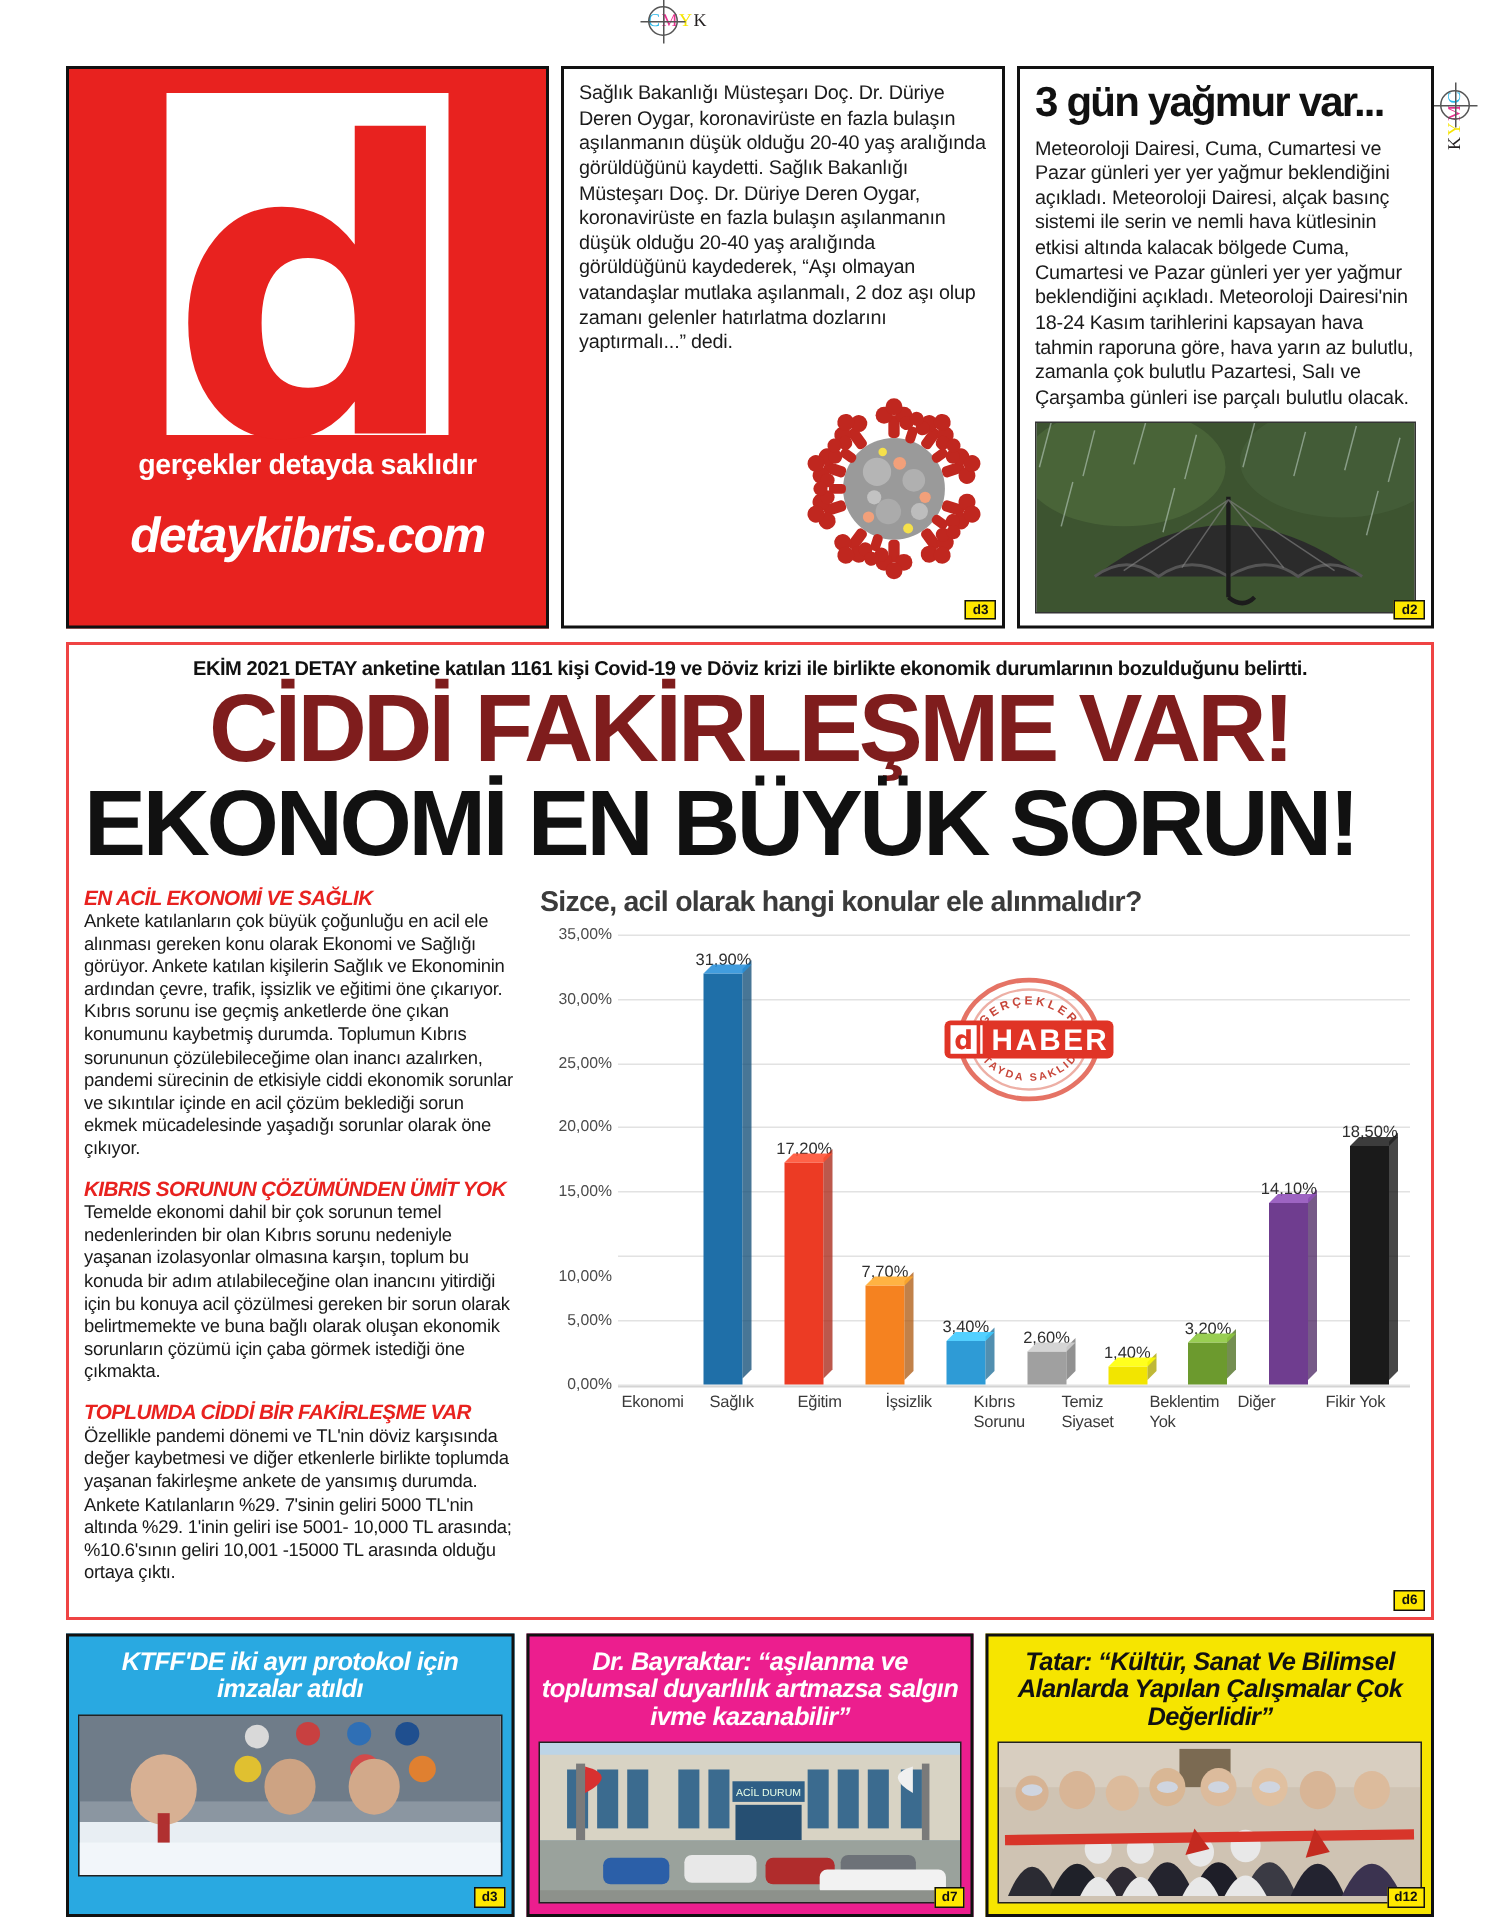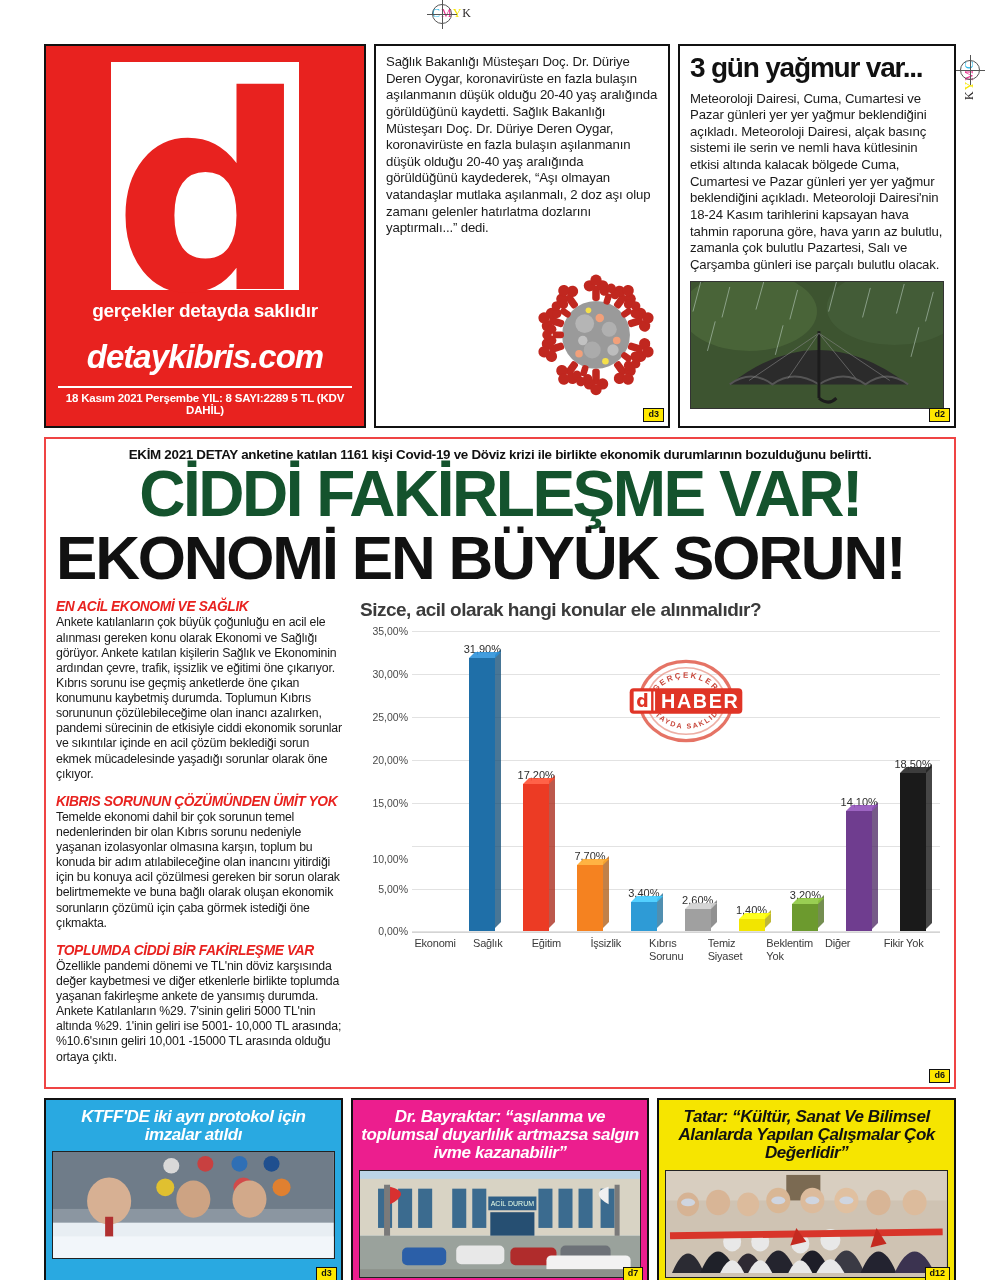--- a/index.html
+++ b/index.html
@@ -104,21 +104,21 @@
   
   .feature {
     border: 2px solid #ef4444; margin-top: 9px; padding: 8px 10px 10px; background: #fff;
     position: relative;
   }
   .kicker {
     font-size: 13.4px; font-weight: bold; color: #111; text-align: center;
     letter-spacing: -0.3px; margin-bottom: 2px;
   }
   .bighead-red {
-    font-size: 64px; font-weight: bold; color: #14532d; text-align: center;
+    font-size: 64px; font-weight: bold; color: #7f1d1d; text-align: center;
     line-height: 0.96; letter-spacing: -2.5px;
   }
   .bighead-blk {
     font-size: 62px; font-weight: bold; color: #111; text-align: left;
     line-height: 1.0; letter-spacing: -2.2px; margin-top: 2px;
   }
 
   .feature-body { display: flex; gap: 14px; margin-top: 10px; }
   .col-left { width: 290px; }
   .col-right { flex: 1; position: relative; }
@@ -214,24 +214,20 @@
 <div id="page">
 
   <div class="topband">
 
     <div class="masthead">
       <div class="logo-d">
         <span>d</span>
       </div>
       <div class="slogan">gerçekler detayda saklıdır</div>
       <div class="site">detaykibris.com</div>
-      <div class="dateline-wrap">
-        <div class="dateline-rule"></div>
-        <div class="dateline">18 Kasım 2021  Perşembe  YIL: 8   SAYI:2289  5 TL (KDV DAHİL)</div>
-      </div>
     </div>
 
     <div class="newsbox box-korona">
       <div class="body-txt">Sağlık Bakanlığı Müsteşarı Doç. Dr. Düriye Deren Oygar, koronavirüste en fazla bulaşın aşılanmanın düşük olduğu 20-40 yaş aralığında görüldüğünü kaydetti. Sağlık Bakanlığı Müsteşarı Doç. Dr. Düriye Deren Oygar, koronavirüste en fazla bulaşın aşılanmanın düşük olduğu 20-40 yaş aralığında görüldüğünü kaydederek, “Aşı olmayan vatandaşlar mutlaka aşılanmalı, 2 doz aşı olup zamanı gelenler hatırlatma dozlarını yaptırmalı...” dedi.</div>
       <div class="virus-wrap">
         <svg viewBox="0 0 140 140" width="132" height="142">
           <g>
             <circle cx="70" cy="72" r="36" fill="#9a9a9a"></circle>
             <circle cx="58" cy="60" r="10" fill="#b5b5b5"></circle>
             <circle cx="84" cy="66" r="8" fill="#b0b0b0"></circle>

